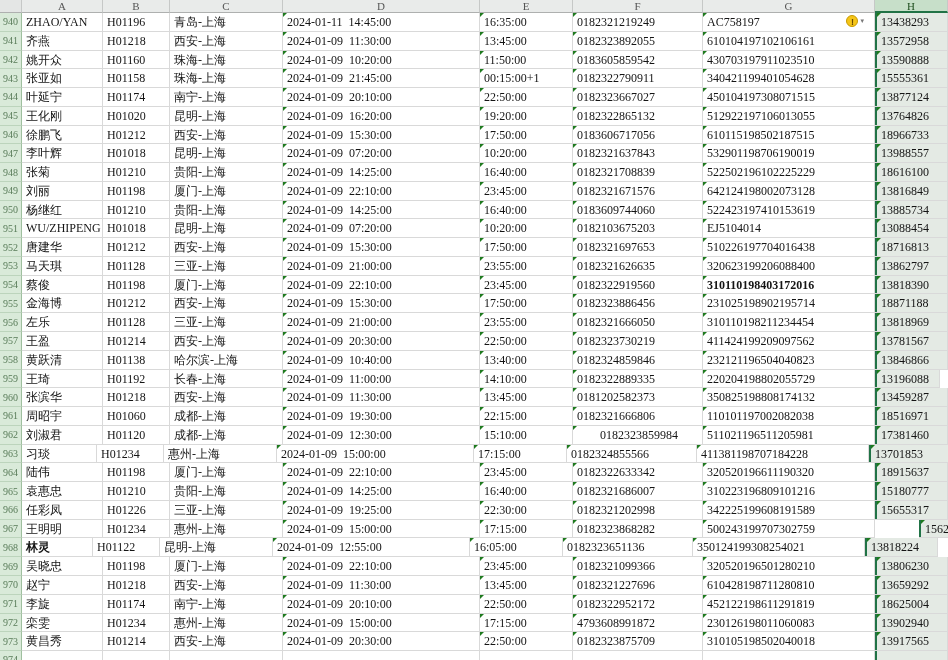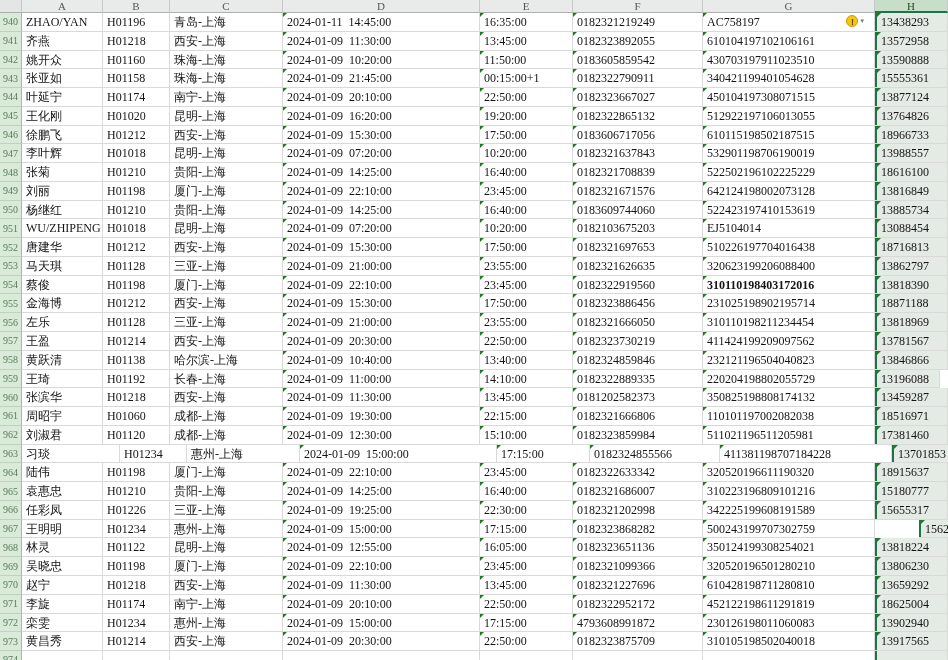--- a/index.html
+++ b/index.html
@@ -344,27 +344,27 @@
         <div class="cell tri" style="width: 172px;">110101197002082038</div>
         <div class="cell selcell tri" style="width: 73px;">18516971</div>
       </div>
       <div class="row">
         <div class="gut" style="width: 22px;">962</div>
         <div class="cell" style="width: 81px;">刘淑君</div>
         <div class="cell" style="width: 67px;">H01120</div>
         <div class="cell" style="width: 113px;">成都-上海</div>
         <div class="cell tri" style="width: 197px;">2024-01-09  12:30:00</div>
         <div class="cell tri" style="width: 93px;">15:10:00</div>
-        <div class="cell tri" style="width: 130px;">0182323859984</div>
+        <div class="cell tri" style="width: 130px; text-align: center;">0182323859984</div>
         <div class="cell tri" style="width: 172px;">511021196511205981</div>
         <div class="cell selcell tri" style="width: 73px;">17381460</div>
       </div>
       <div class="row">
         <div class="gut" style="width: 22px;">963</div>
-        <div class="cell" style="width: 98px;">习琰</div>
+        <div class="cell" style="width: 75px;">习琰</div>
         <div class="cell" style="width: 67px;">H01234</div>
         <div class="cell" style="width: 113px;">惠州-上海</div>
         <div class="cell tri" style="width: 197px;">2024-01-09  15:00:00</div>
         <div class="cell tri" style="width: 93px;">17:15:00</div>
         <div class="cell tri" style="width: 130px;">0182324855566</div>
         <div class="cell tri" style="width: 172px;">411381198707184228</div>
         <div class="cell selcell tri" style="width: 85px;">13701853</div>
       </div>
       <div class="row">
         <div class="gut" style="width: 22px;">964</div>
@@ -405,21 +405,21 @@
         <div class="cell" style="width: 67px;">H01234</div>
         <div class="cell" style="width: 113px;">惠州-上海</div>
         <div class="cell tri" style="width: 197px;">2024-01-09  15:00:00</div>
         <div class="cell tri" style="width: 93px;">17:15:00</div>
         <div class="cell tri" style="width: 130px;">0182323868282</div>
         <div class="cell tri" style="width: 172px;">500243199707302759</div>
         <div class="cell selcell tri" style="width: 73px; margin-left: 44px;">15627333</div>
       </div>
       <div class="row">
         <div class="gut" style="width: 22px;">968</div>
-        <div class="cell" style="width: 81px;">林灵</div>
+        <div class="cell" style="width: 71px; font-weight: bold;">林灵</div>
         <div class="cell" style="width: 67px;">H01122</div>
         <div class="cell" style="width: 113px;">昆明-上海</div>
         <div class="cell tri" style="width: 197px;">2024-01-09  12:55:00</div>
         <div class="cell tri" style="width: 93px;">16:05:00</div>
         <div class="cell tri" style="width: 130px;">0182323651136</div>
         <div class="cell tri" style="width: 172px;">350124199308254021</div>
         <div class="cell selcell tri" style="width: 73px;">13818224</div>
       </div>
       <div class="row">
         <div class="gut" style="width: 22px;">969</div>

